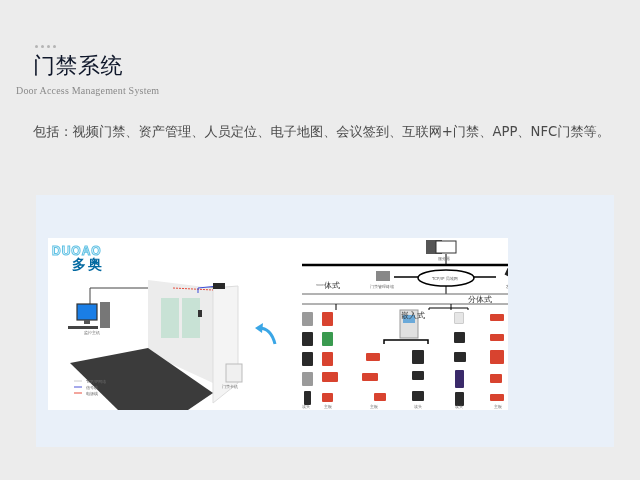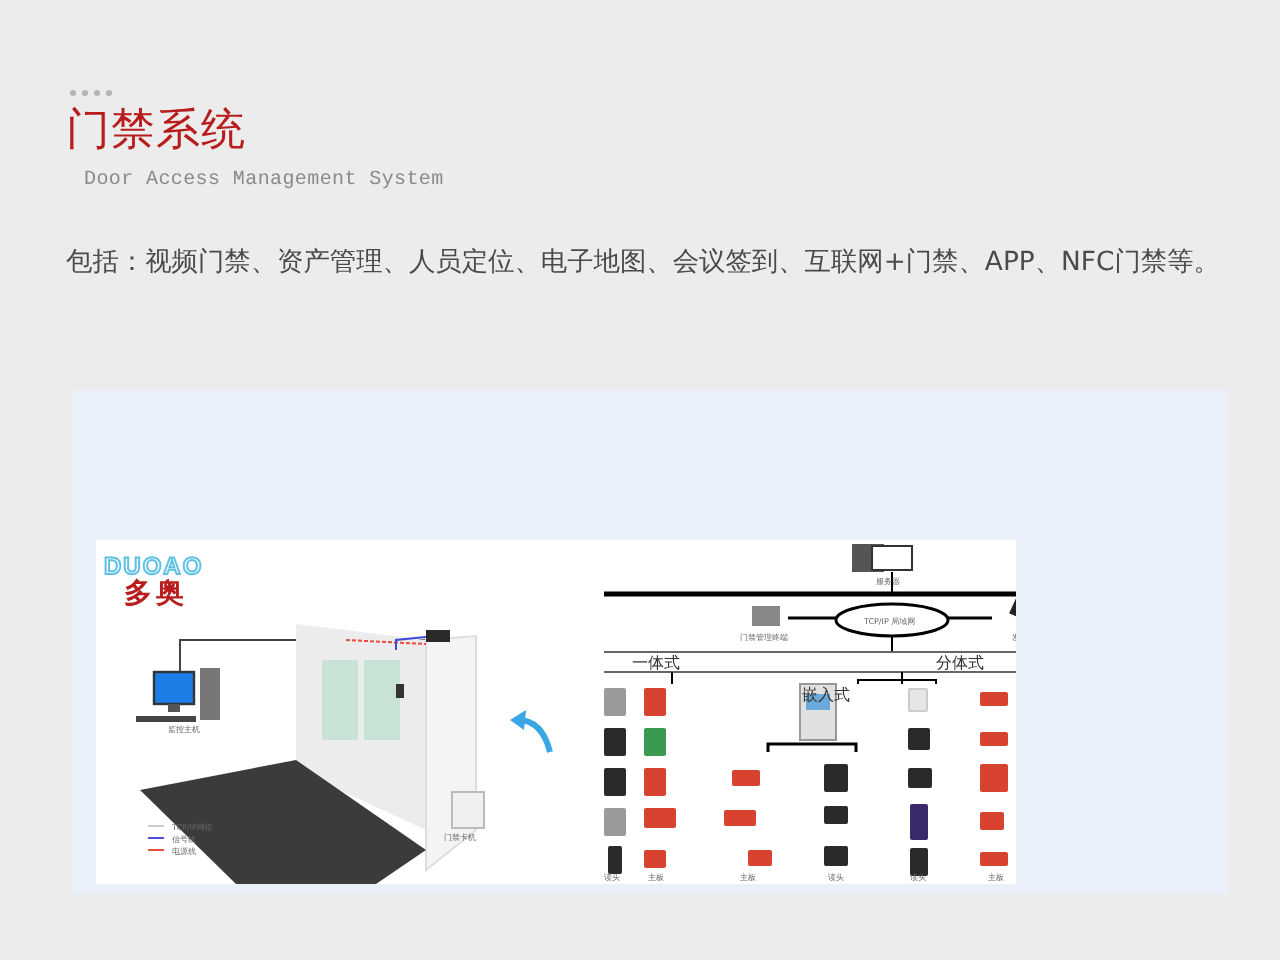--- a/index.html
+++ b/index.html
@@ -6,45 +6,45 @@
   body {
     width: 640px; height: 480px; overflow: hidden;
     background: #ececec;
     font-family: "DejaVu Sans", "Liberation Sans", sans-serif;
     position: relative;
   }
   .dots { position: absolute; left: 35px; top: 45px; display: flex; gap: 3px; }
   .dots span { width: 3px; height: 3px; border-radius: 50%; background: #b4b4b4; display: block; }
   .title {
     position: absolute; left: 33px; top: 53px;
-    font-size: 22px; color: #b91c1c; letter-spacing: 0.5px; line-height: 26px;
+    font-size: 22px; color: #0f172a; letter-spacing: 0.5px; line-height: 26px;
   }
   .subtitle {
-    position: absolute; left: 42px; top: 85px;
-    font-family: Liberation Mono, monospace;
+    position: absolute; left: 16px; top: 85px;
+    font-family: Liberation Serif, serif;
     font-size: 10px; color: #8a8a8a; letter-spacing: 0.2px;
   }
   .desc {
     position: absolute; left: 33px; top: 119px; width: 585px;
     font-size: 13.2px; color: #4a4a4a; line-height: 26px;
   }
   .panel {
     position: absolute; left: 36px; top: 195px; width: 578px; height: 252px;
     background: #e9f0f9;
   }
   .img {
     position: absolute; left: 12px; top: 43px; width: 460px; height: 172px;
-    background: #ffffff; overflow: hidden; margin-top: 32px;
+    background: #ffffff; overflow: hidden;
   }
   .abs { position: absolute; }
   .logo-en {
     left: 4px; top: 6px; font-family: "Liberation Sans", sans-serif; font-weight: bold;
     font-size: 12px; color: #fff; -webkit-text-stroke: 1px #5fc1e4; letter-spacing: 1px;
   }
-  .logo-cn { left: 14px; top: 18px; font-size: 14px; font-weight: bold; color: #b91c1c; letter-spacing: 2px; }
+  .logo-cn { left: 24px; top: 18px; font-size: 14px; font-weight: bold; color: #0369a1; letter-spacing: 2px; }
   .tiny { font-size: 4px; color: #666; white-space: nowrap; }
   .lbl { font-size: 8px; color: #333; font-family: "DejaVu Serif", serif; white-space: nowrap; }
   .prod { position: absolute; width: 11px; height: 14px; border-radius: 1px; }
   .red { background: #d8432f; }
   .dark { background: #2a2a2a; }
   .grey { background: #9a9a9a; }
   .light { background: #e6e6e6; border: 1px solid #ccc; box-sizing: border-box; }
 </style>
 </head>
 <body>
@@ -118,21 +118,21 @@
       <line x1="6" y1="66" x2="296" y2="66" stroke="#666"></line>
       <line x1="40" y1="66" x2="40" y2="72" stroke="#000"></line>
       <line x1="155" y1="66" x2="155" y2="72" stroke="#000"></line>
       <polyline points="133,72 133,70 172,70 172,72" fill="none" stroke="#000"></polyline>
       <line x1="256" y1="66" x2="256" y2="70" stroke="#000"></line>
       <rect x="104" y="72" width="18" height="28" fill="#e0e0e0" stroke="#999"></rect>
       <rect x="107" y="77" width="12" height="8" fill="#6aa9d9"></rect>
       <polyline points="88,106 88,102 132,102 132,106" fill="none" stroke="#000" stroke-width="1.5"></polyline>
     </svg>
 
-    <div class="abs lbl" style="left:268px;top:56px">一体式</div>
+    <div class="abs lbl" style="left:268px;top:42px">一体式</div>
     <div class="abs lbl" style="left:353px;top:72px">嵌入式</div>
     <div class="abs lbl" style="left:420px;top:56px">分体式</div>
     <div class="abs lbl" style="left:500px;top:56px">配件</div>
     <div class="abs tiny" style="left:390px;top:18px">服务器</div>
     <div class="abs tiny" style="left:322px;top:46px">门禁管理终端</div>
     <div class="abs tiny" style="left:384px;top:38px">TCP/IP 局域网</div>
     <div class="abs tiny" style="left:458px;top:46px">发卡器</div>
 
     <div>
       <div class="prod grey" style="left:254px;top:74px"></div>

